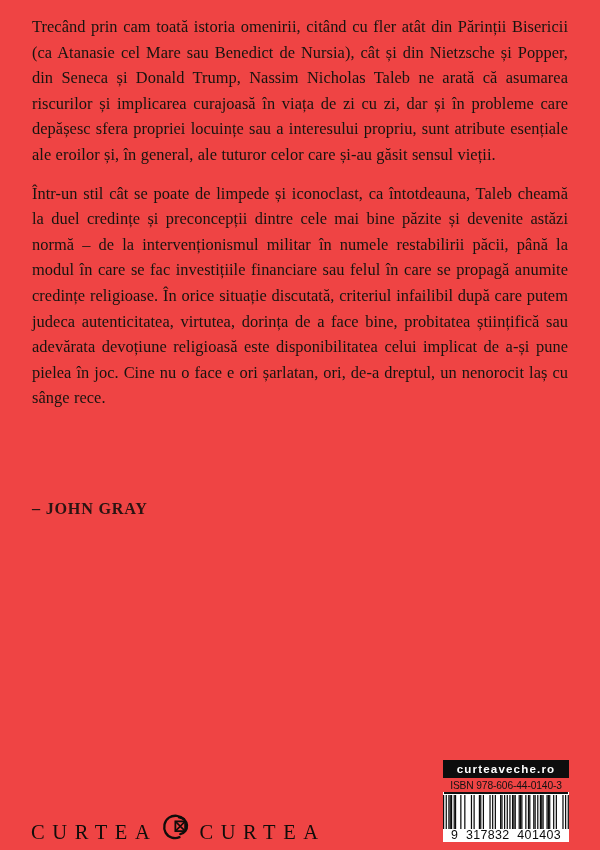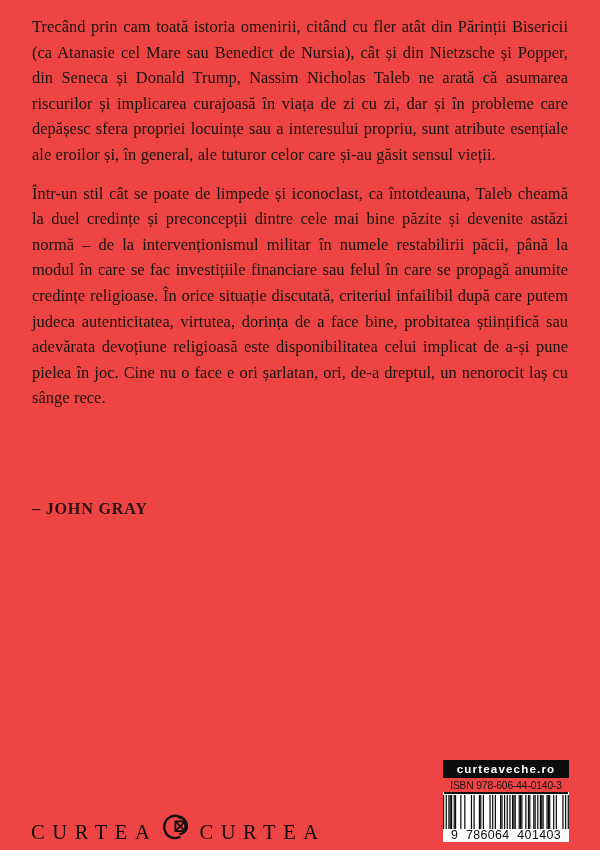--- a/index.html
+++ b/index.html
@@ -211,17 +211,17 @@
             <rect x="103.45" y="0" width="1.22" height="34"></rect>
             <rect x="104.78" y="0" width="1.22" height="34"></rect>
             <rect x="106.11" y="0" width="1.22" height="34"></rect>
             <rect x="110.08" y="0" width="1.22" height="34"></rect>
             <rect x="112.74" y="0" width="1.22" height="34"></rect>
             <rect x="119.37" y="0" width="1.22" height="34"></rect>
             <rect x="122.02" y="0" width="1.22" height="34"></rect>
             <rect x="124.67" y="0" width="1.22" height="34"></rect>
           </g>
       </svg>
-      <div class="ean-digits">9  786064  401403</div>
+      <div class="ean-digits">9  317832  401403</div>
     </div>
   </div>
 
 </div>
 
 </body></html>

